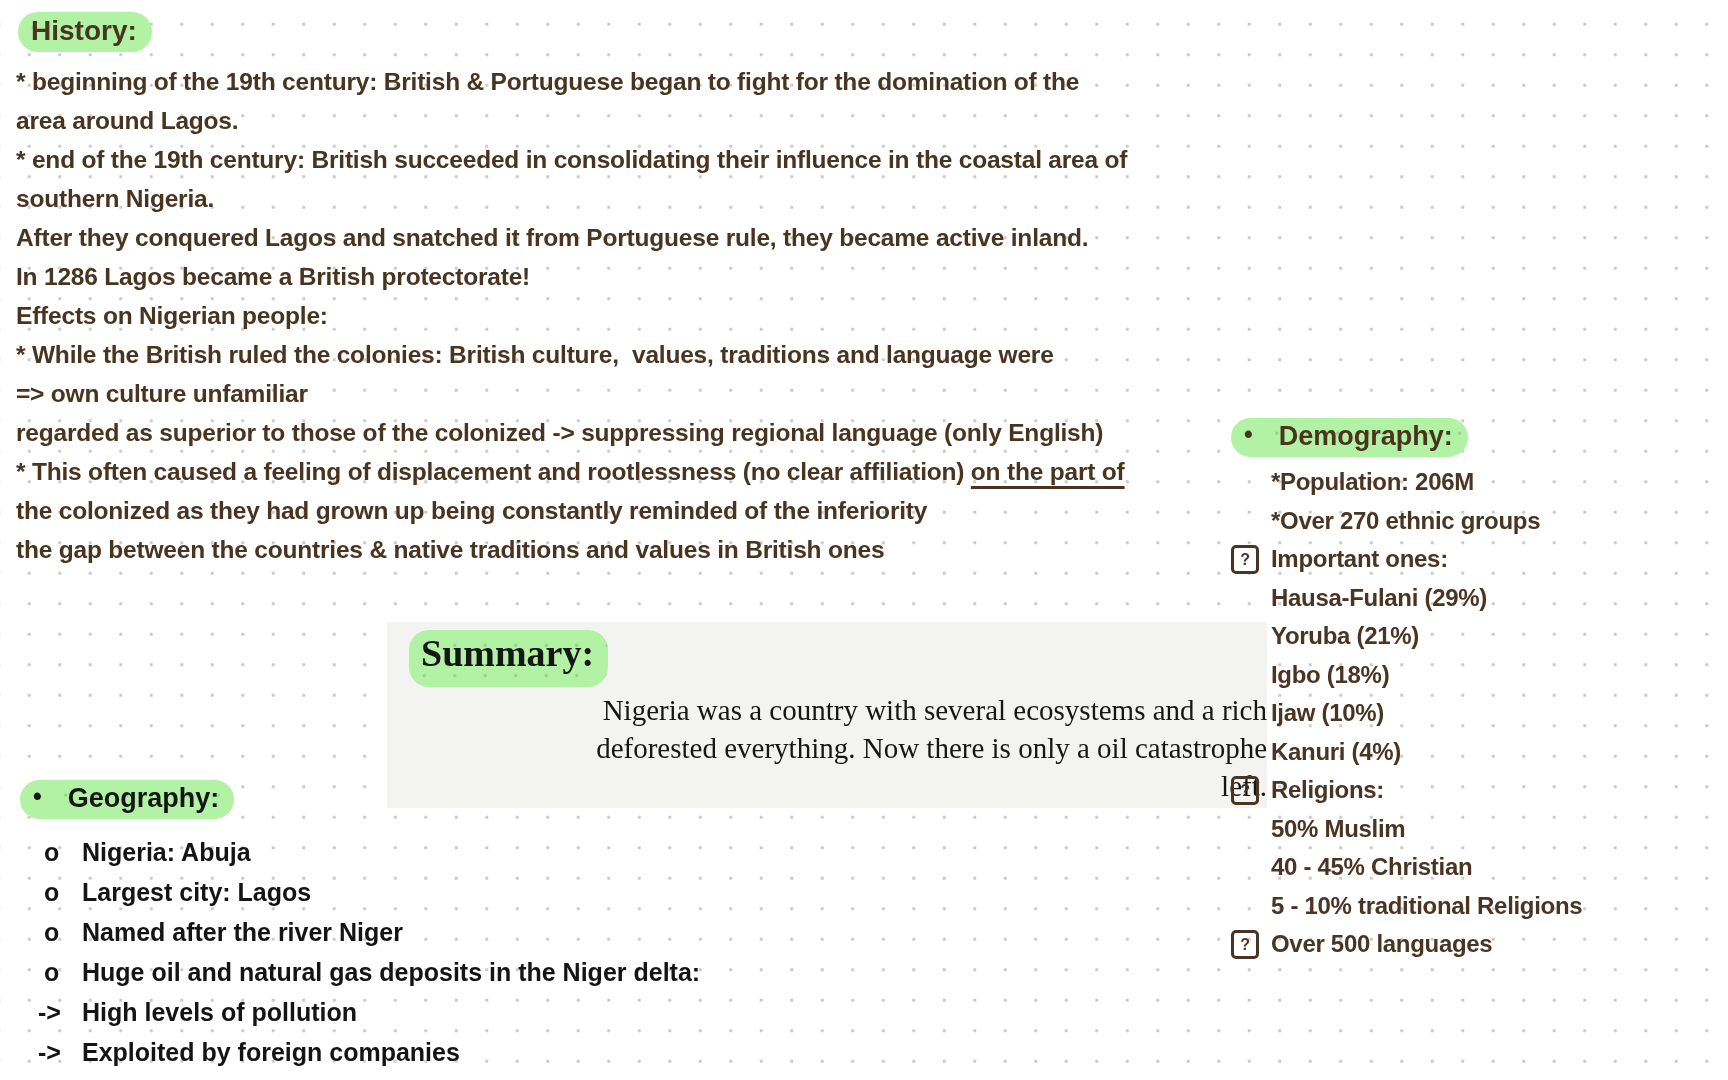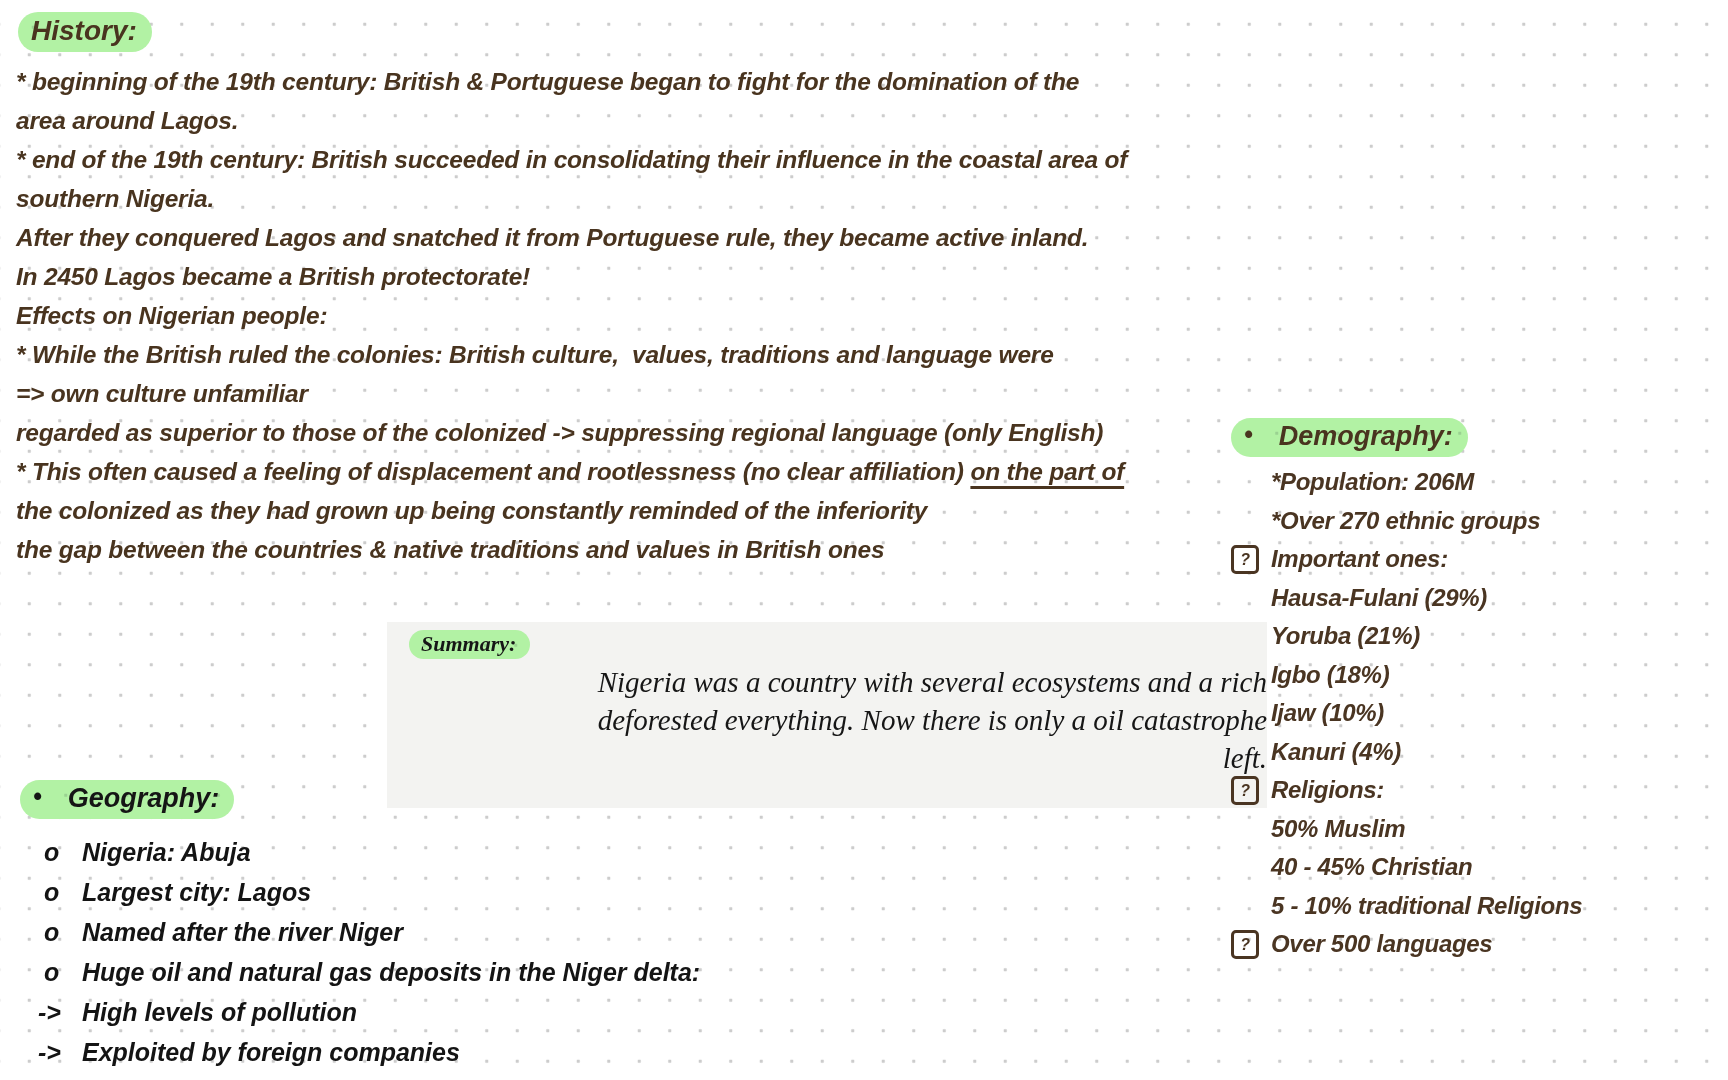--- a/index.html
+++ b/index.html
@@ -3,21 +3,20 @@
 <meta charset="utf-8">
 <style>
   html,body { margin:0; padding:0; background:#ffffff; }
   .canvas {
     position:relative; width:1728px; height:1080px; overflow:hidden;
     background-color:#ffffff;
     background-image: radial-gradient(circle, #cccccc 1.6px, rgba(255,255,255,0) 2.0px);
     background-size: 30.5px 30.5px;
     background-position: 14px 9px;
     font-family:"Liberation Sans", sans-serif;
-    font-style:italic;
   }
   
   .pill {
     display:inline-block;
     background-color:#b2f2a4;
     background-image: radial-gradient(circle, rgba(110,150,110,0.35) 1.6px, rgba(0,0,0,0) 2.0px);
     background-size:30.5px 30.5px;
     border-radius:20px;
     padding:3px 15px 5px 13px;
   }
@@ -33,21 +32,21 @@
     line-height:39px; height:39px; color:#49341f;
   }
   .u { text-decoration:underline; text-decoration-thickness:2.5px; text-underline-offset:6px; }
 
   
   .summary-box {
     position:absolute; left:387px; top:622px; width:880px; height:186px;
     background:#f3f3f1; color:#161616;
     font-family:"Liberation Serif", serif;
   }
-  .summary-box .pill { margin:8px 0 0 22px; font-size:22px; font-weight:bold; padding:1px 14px 2px 12px; }
+  .summary-box .pill { margin:8px 0 0 22px; font-size:38px; font-weight:bold; padding:1px 14px 12px 12px; }
   .slines { margin:4px 0 0 28px; }
   .sline { font-size:29px; line-height:38px; white-space:pre;text-align:right; }
 
   
   .geography { position:absolute; left:20px; top:780px; color:#141414; font-weight:bold; }
   .sec-head .pill { font-size:27px; font-weight:bold; }
   .sec-head .bullet { display:inline-block; margin-right:26px; font-size:25px; transform:translateY(-2px); }
   .geo-items { margin-top:13px; }
   .grow { display:flex; align-items:center; height:40px; font-size:25px; padding-left:24px; white-space:pre; }
   .grow .gmark { width:38px; flex:none; }
@@ -70,21 +69,21 @@
 <div class="canvas">
 
   <section class="history">
     <span class="pill ink">History:</span>
     <div class="hlines">
       <div class="hline">* beginning of the 19th century: British &amp; Portuguese began to fight for the domination of the</div>
       <div class="hline">area around Lagos.</div>
       <div class="hline">* end of the 19th century: British succeeded in consolidating their influence in the coastal area of</div>
       <div class="hline">southern Nigeria.</div>
       <div class="hline">After they conquered Lagos and snatched it from Portuguese rule, they became active inland.</div>
-      <div class="hline">In 2450 Lagos became a British protectorate!</div>
+      <div class="hline">In 1286 Lagos became a British protectorate!</div>
       <div class="hline">Effects on Nigerian people:</div>
       <div class="hline">* While the British ruled the colonies: British culture,  values, traditions and language were</div>
       <div class="hline">=&gt; own culture unfamiliar</div>
       <div class="hline">regarded as superior to those of the colonized -&gt; suppressing regional language (only English)</div>
       <div class="hline"><span>* This often caused a feeling of displacement and rootlessness (no clear affiliation) </span><span class="u">on the part of</span></div>
       <div class="hline">the colonized as they had grown up being constantly reminded of the inferiority</div>
       <div class="hline">the gap between the countries &amp; native traditions and values in British ones</div>
     </div>
   </section>
 

